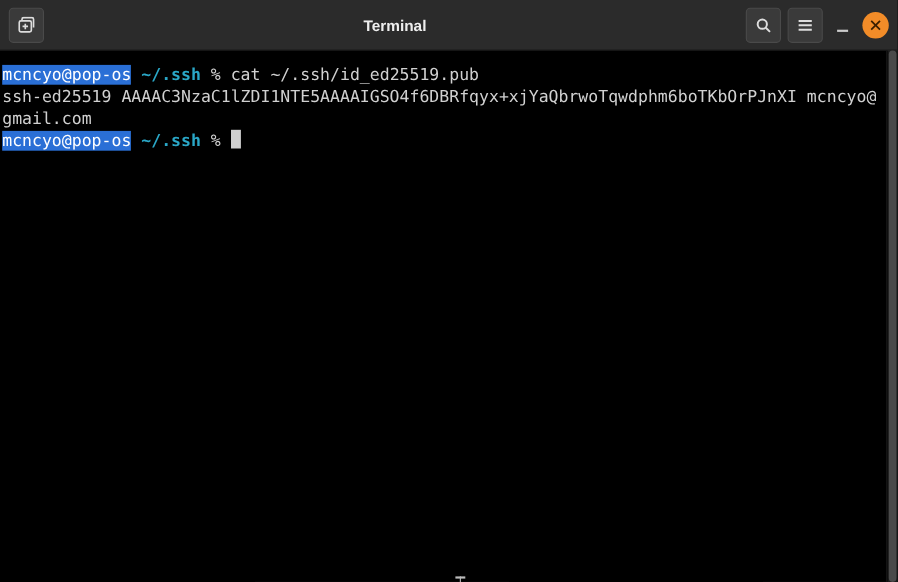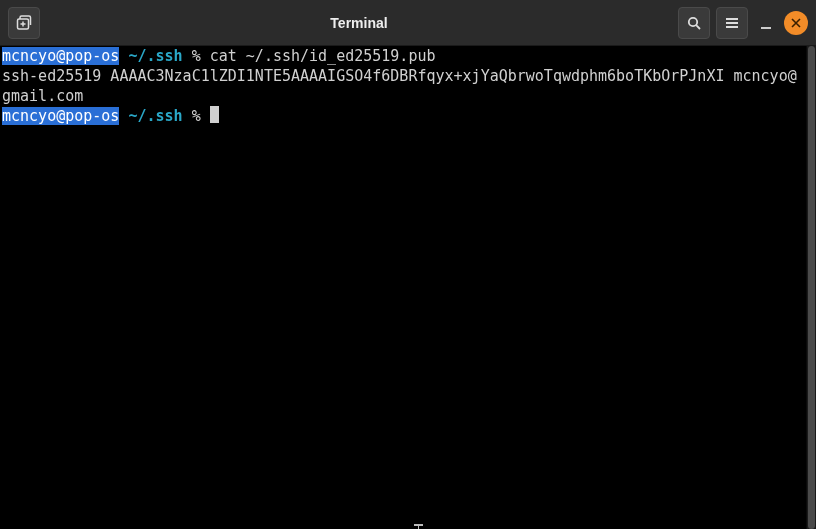--- a/index.html
+++ b/index.html
@@ -21,21 +21,21 @@
   .minimize .bar { width: 10px; height: 2px; background: #ccc; margin-bottom: 6px; }
   .close-btn {
     width: 24px; height: 24px; border-radius: 50%; background: #f28c28;
     display:flex; align-items:center; justify-content:center; cursor:pointer;
   }
   .close-btn svg { width: 10px; height: 10px; }
   .term-wrap { position: relative; flex: 1; display: flex; }
   .terminal {
     flex: 1; background: #000; color: #d0d0d0;
     font-family: "DejaVu Sans Mono","Menlo","Consolas",monospace;
-    font-size: 15px; line-height: 20px; padding: 0 2px;
+    font-size: 15px; line-height: 20px; padding: 12px 2px;
     white-space: pre-wrap; word-break: break-all; overflow: hidden;
   }
   .prompt-user { background: #2a6fd6; color: #fff; }
   .prompt-path { color: #2aa7c7; font-weight: 600; }
   .prompt-sym  { color: #d0d0d0; }
   .cmd-text    { color: #d0d0d0; }
   .out-text    { color: #d0d0d0; }
   .cursor-block { display:inline-block; width: 9px; height: 17px; background: #d0d0d0; vertical-align: -2px; }
   .scrollbar { width: 10px; background: #1a1a1a; border-left: 1px solid #0a0a0a; position: relative; }
   .scroll-thumb { position:absolute; top:0; left:1px; right:1px; height: 100%; background: #4a4a4a; border-radius: 4px; }

